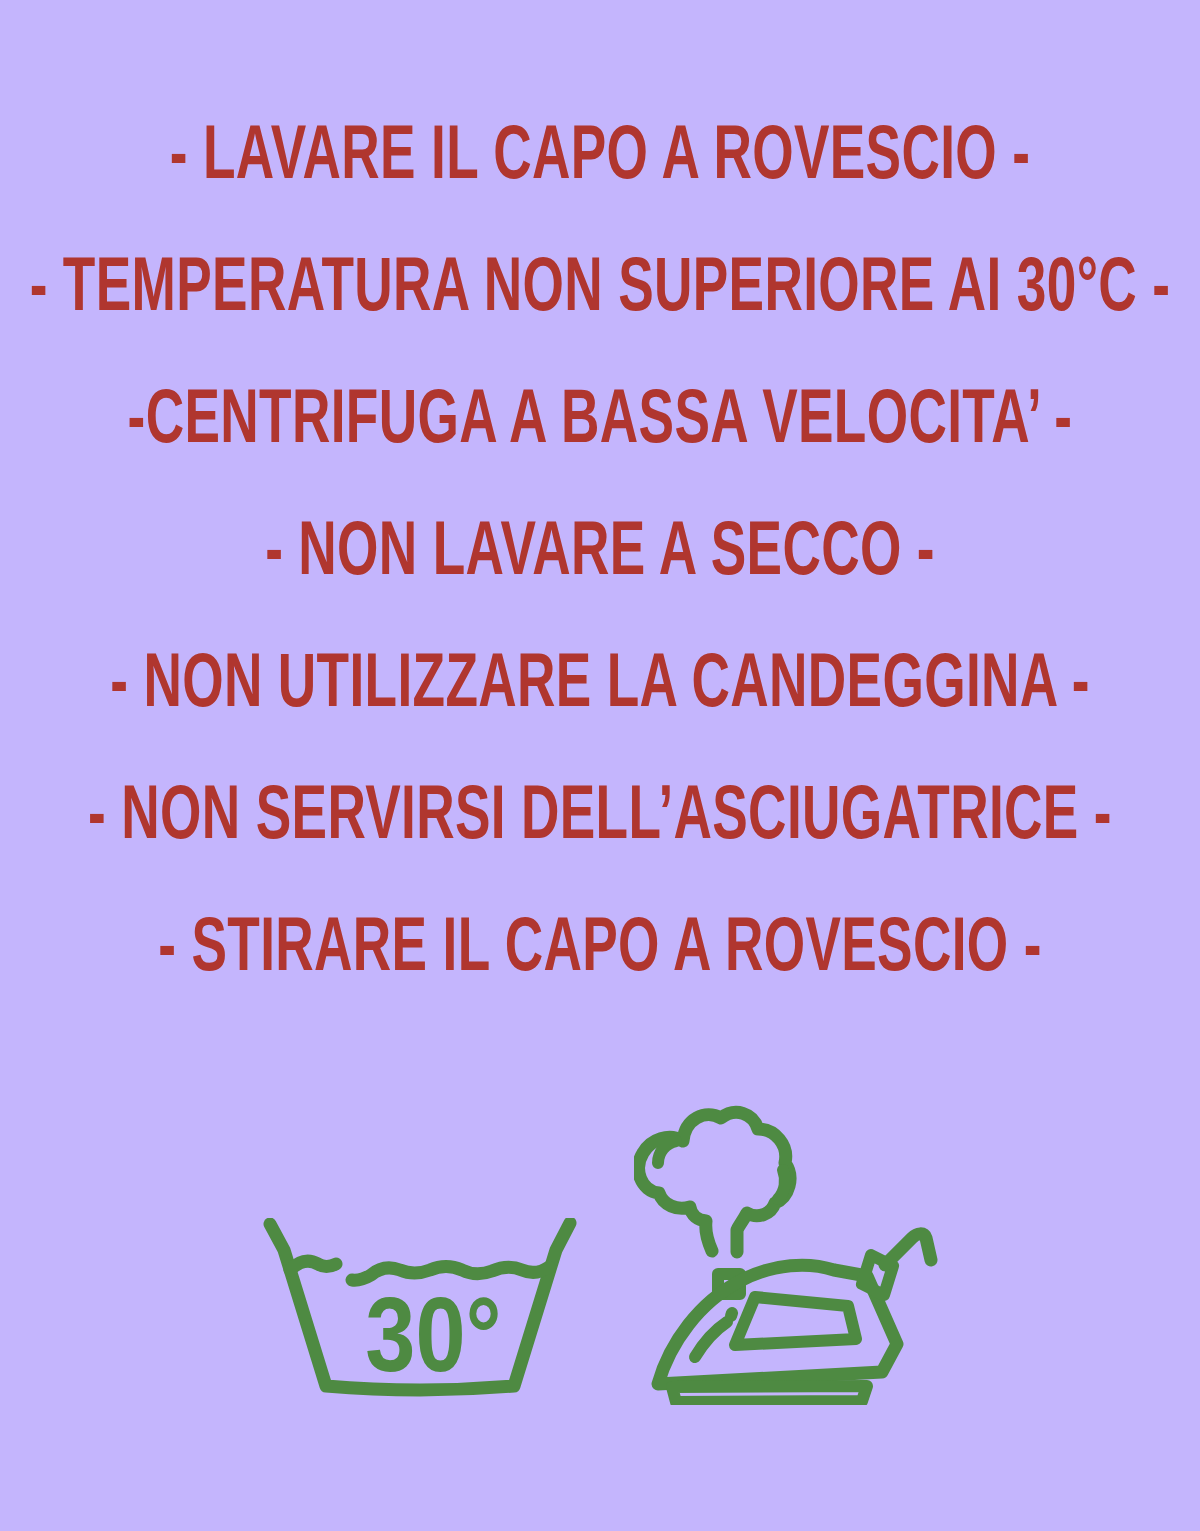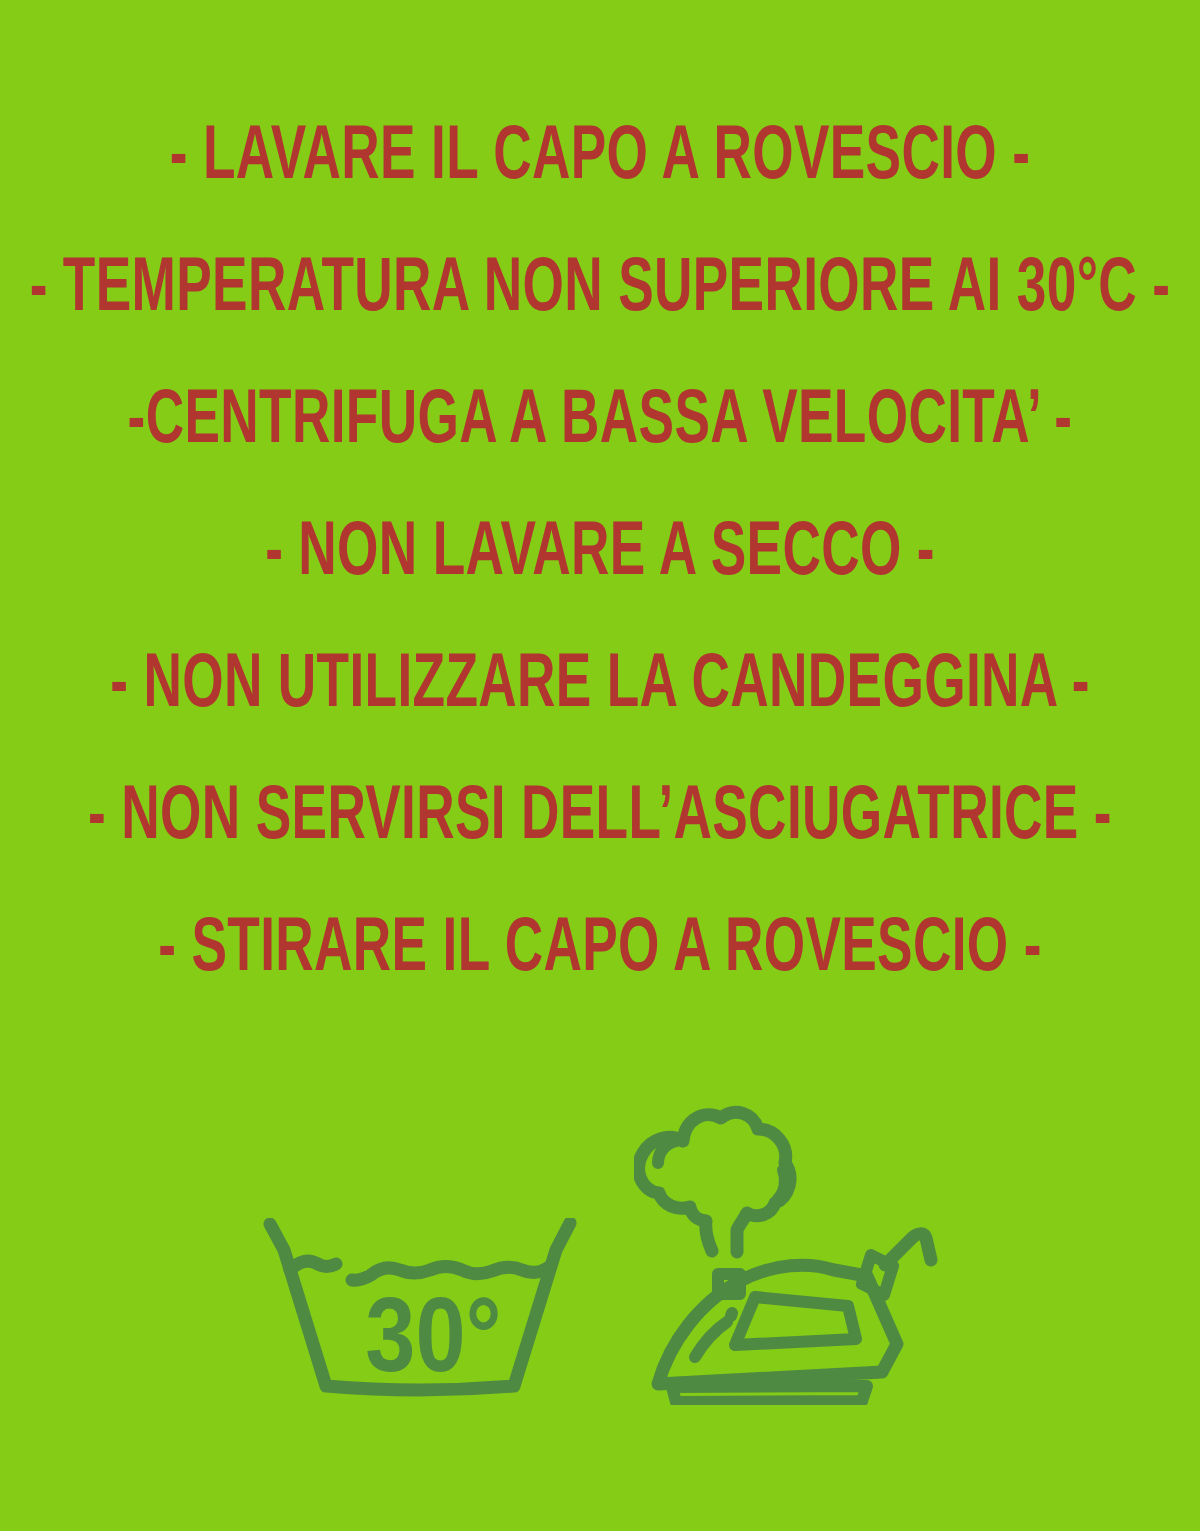--- a/index.html
+++ b/index.html
@@ -7,21 +7,21 @@
     padding: 0;
     width: 1200px;
     height: 1531px;
     background: #ffffff;
     overflow: hidden;
   }
   .page {
     position: relative;
     width: 1200px;
     height: 1531px;
-    background: #84cc16;
+    background: #c4b5fd;
   }
   .lines {
     padding-top: 85px;
   }
   .line {
     height: 132px;
     display: flex;
     align-items: center;
     justify-content: center;
     white-space: nowrap;

